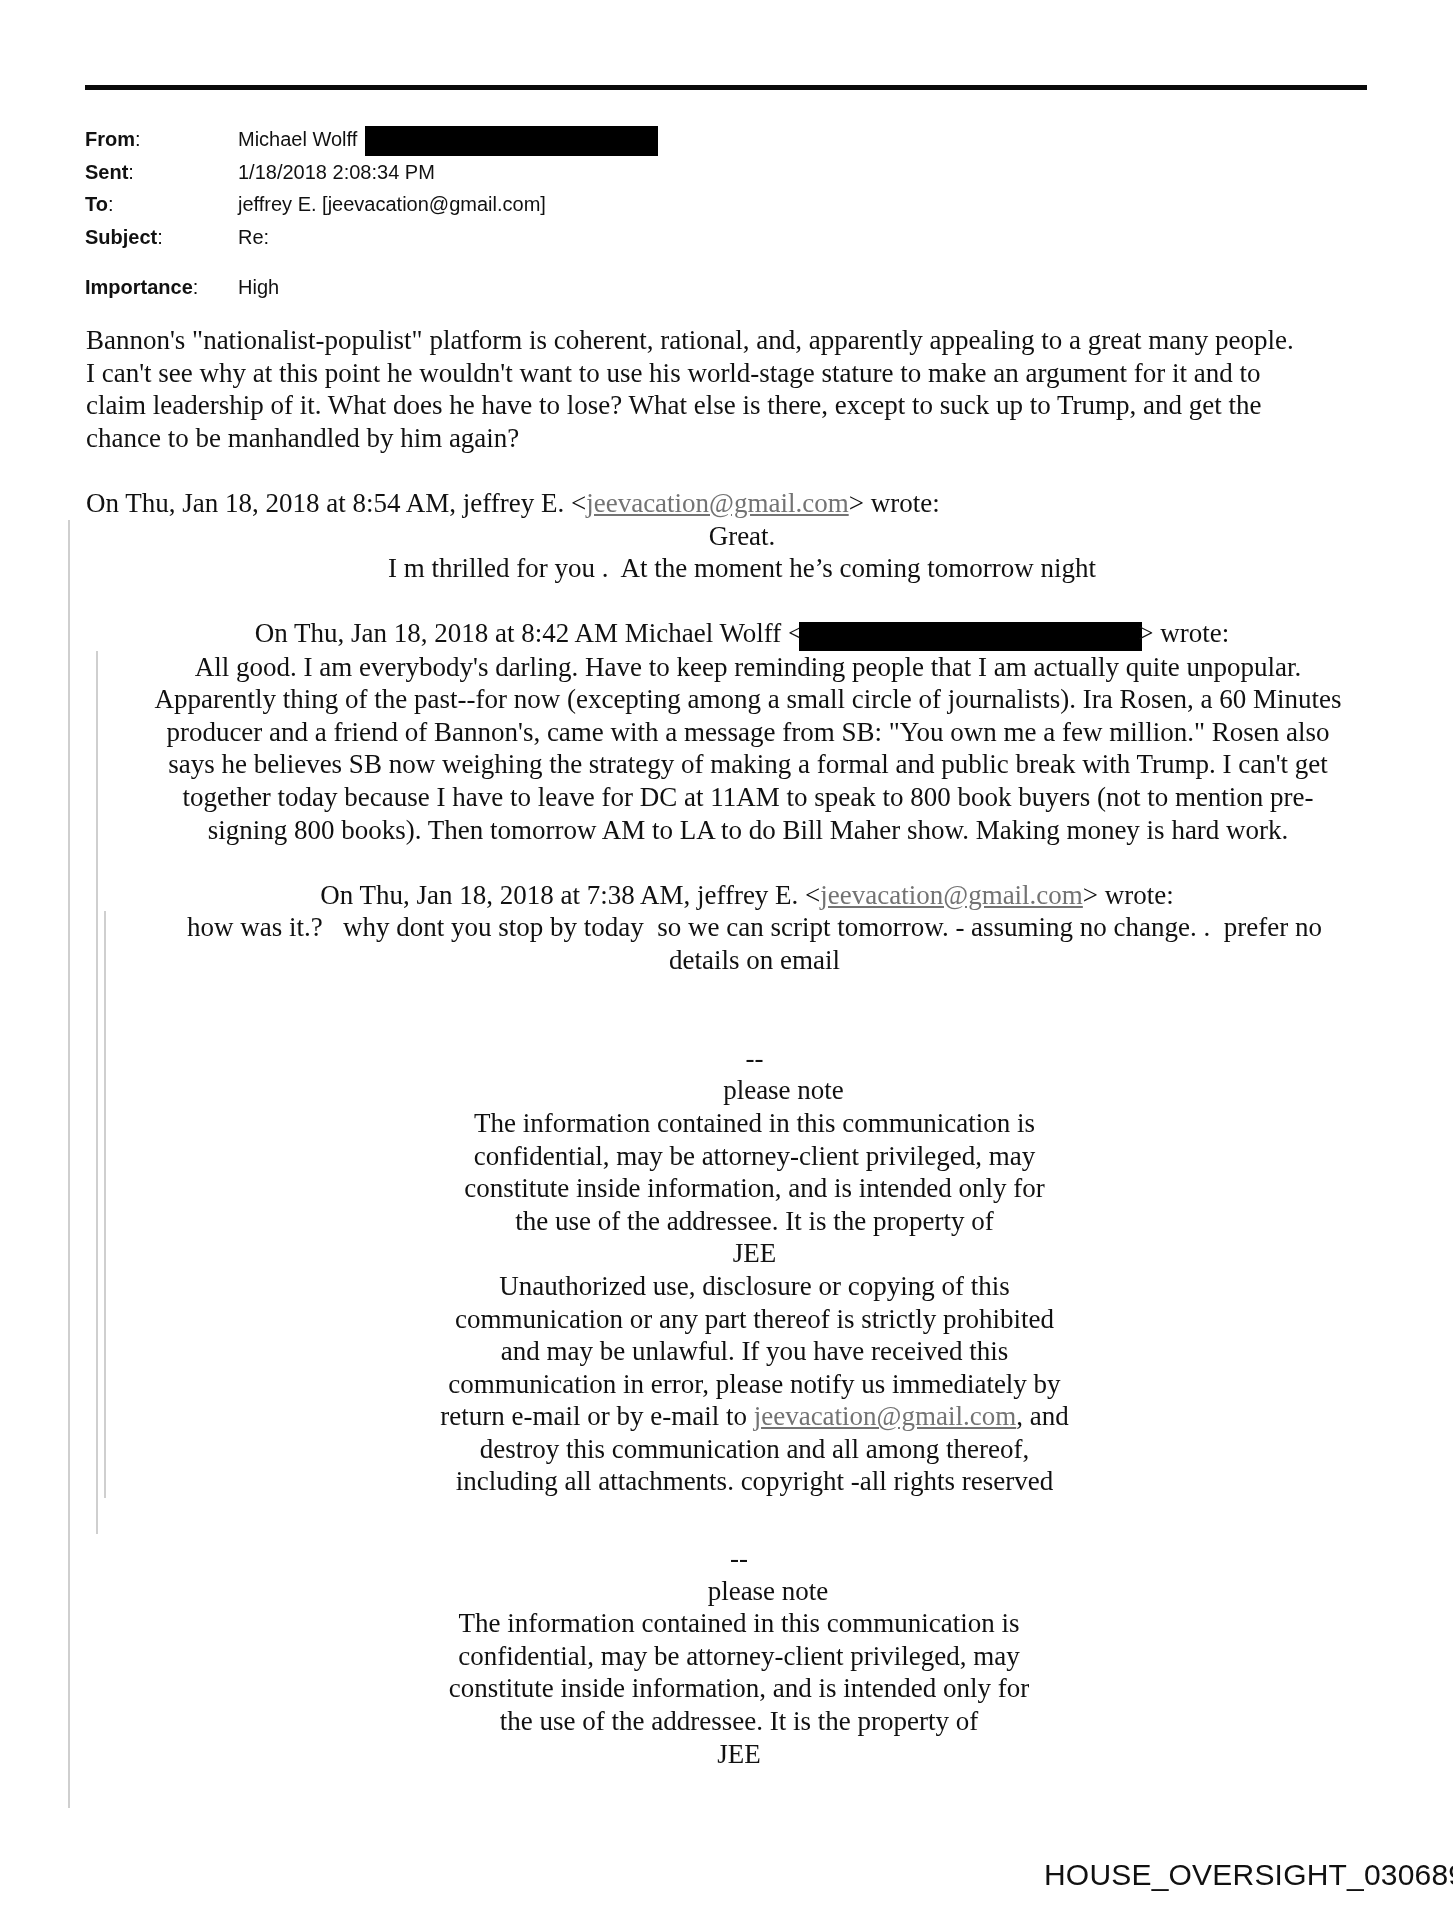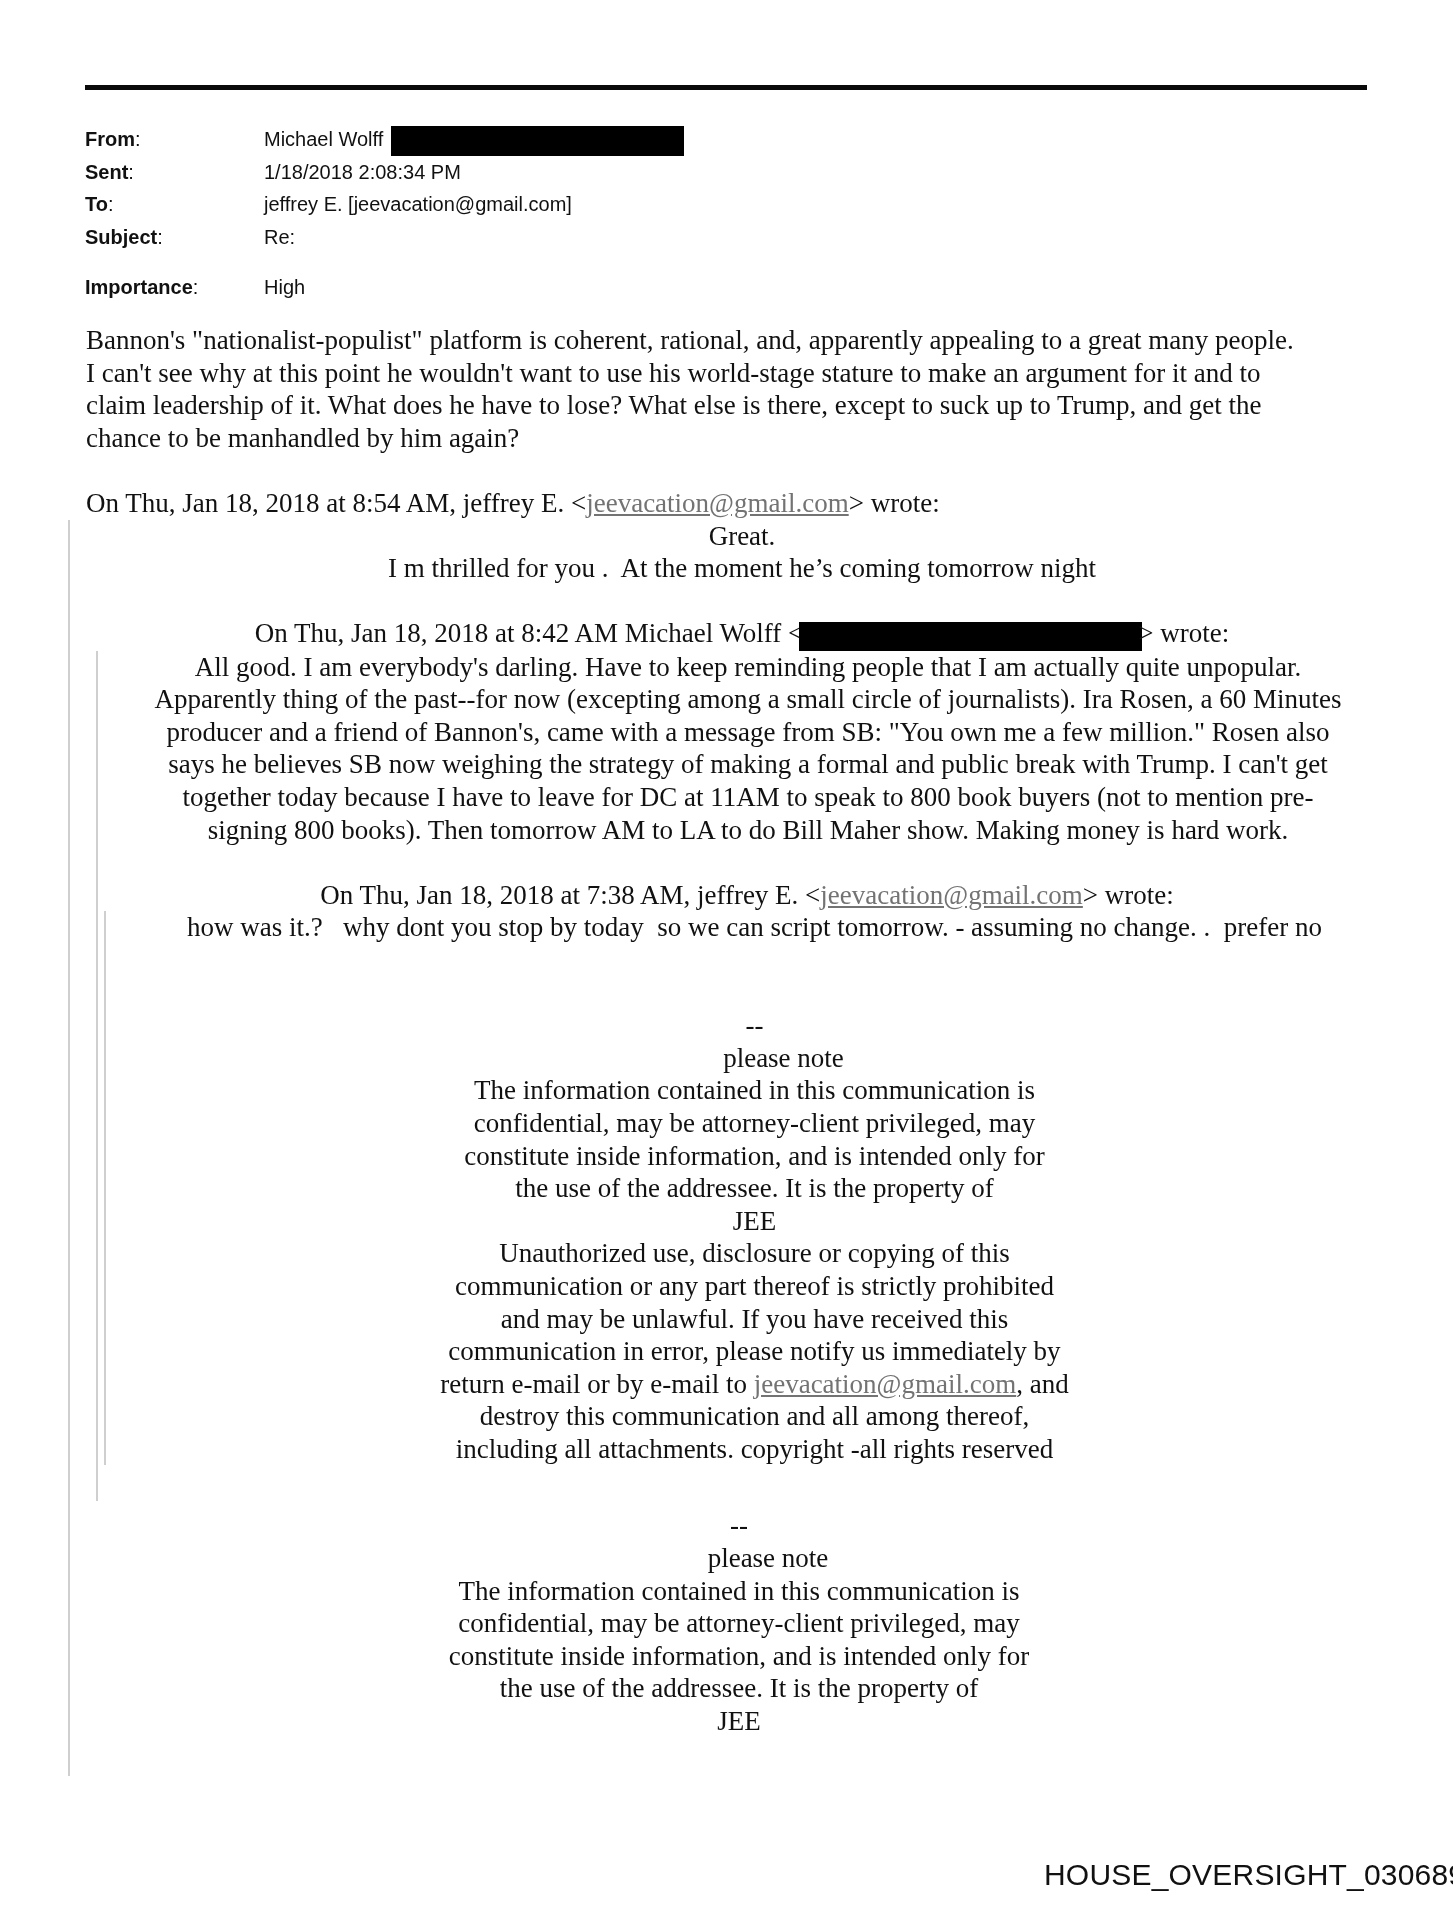--- a/index.html
+++ b/index.html
@@ -1,19 +1,19 @@
 <!DOCTYPE html>
 <html><head>
 <meta charset="utf-8">
 <style>
   html, body { margin:0; padding:0; background:#ffffff; }
   body { width:1453px; height:1920px; position:relative; overflow:hidden; color:#111; }
   .rule { position:absolute; left:85px; top:85px; width:1282px; height:5px; background:#0a0a0a; }
   .hdr { position:absolute; left:85px; top:123px; font-family:"Liberation Sans", sans-serif; font-size:20px; line-height:32.5px; }
-  .hdr .row { display:flex; height:32.5px;gap:26px; }
+  .hdr .row { display:flex; height:32.5px; }
   .hdr .row.gap { margin-top:18px; }
   .hdr .lbl { width:153px; font-weight:bold; }
   .hdr .lbl .colon { font-weight:normal; }
   .hdr .val { white-space:nowrap; }
   .redact { display:inline-block; background:#000; vertical-align:middle; }
   .body { position:absolute; left:86px; top:324px; width:1300px; font-family:"Liberation Serif", serif; font-size:27px; line-height:32.6px; }
   .para { margin:0; white-space:pre-wrap; }
   .quote { position:relative; }
   .q1 { margin-left:-18px; padding-left:28px; border-left:2px solid #cfcfcf; }
   .qhdr-lead { white-space:pre; }
@@ -73,20 +73,21 @@
         <div class="para">Apparently thing of the past--for now (excepting among a small circle of journalists). Ira Rosen, a 60 Minutes</div>
         <div class="para">producer and a friend of Bannon's, came with a message from SB: "You own me a few million." Rosen also</div>
         <div class="para">says he believes SB now weighing the strategy of making a formal and public break with Trump. I can't get</div>
         <div class="para">together today because I have to leave for DC at 11AM to speak to 800 book buyers (not to mention pre-</div>
         <div class="para">signing 800 books). Then tomorrow AM to LA to do Bill Maher show. Making money is hard work.</div>
         <div class="blank"></div>
         <div class="para qhdr-lead" style="margin-left:-2px;"><span>On Thu, Jan 18, 2018 at 7:38 AM, jeffrey E. &lt;</span><a class="lnk" href="#">jeevacation@gmail.com</a><span>&gt; wrote:</span></div>
 
         <div class="quote" style="margin-left:-6px;padding-left:17px;border-left:2px solid #cfcfcf;">
           <div class="para">how was it.?   why dont you stop by today  so we can script tomorrow. - assuming no change. .  prefer no</div>
+          <div class="para">details on email</div>
           <div class="blank"></div>
           <div class="blank"></div>
           <div class="para">--</div>
           <div class="para indent">please note</div>
           <div class="para">The information contained in this communication is</div>
           <div class="para">confidential, may be attorney-client privileged, may</div>
           <div class="para">constitute inside information, and is intended only for</div>
           <div class="para">the use of the addressee. It is the property of</div>
           <div class="para">JEE</div>
           <div class="para">Unauthorized use, disclosure or copying of this</div>

